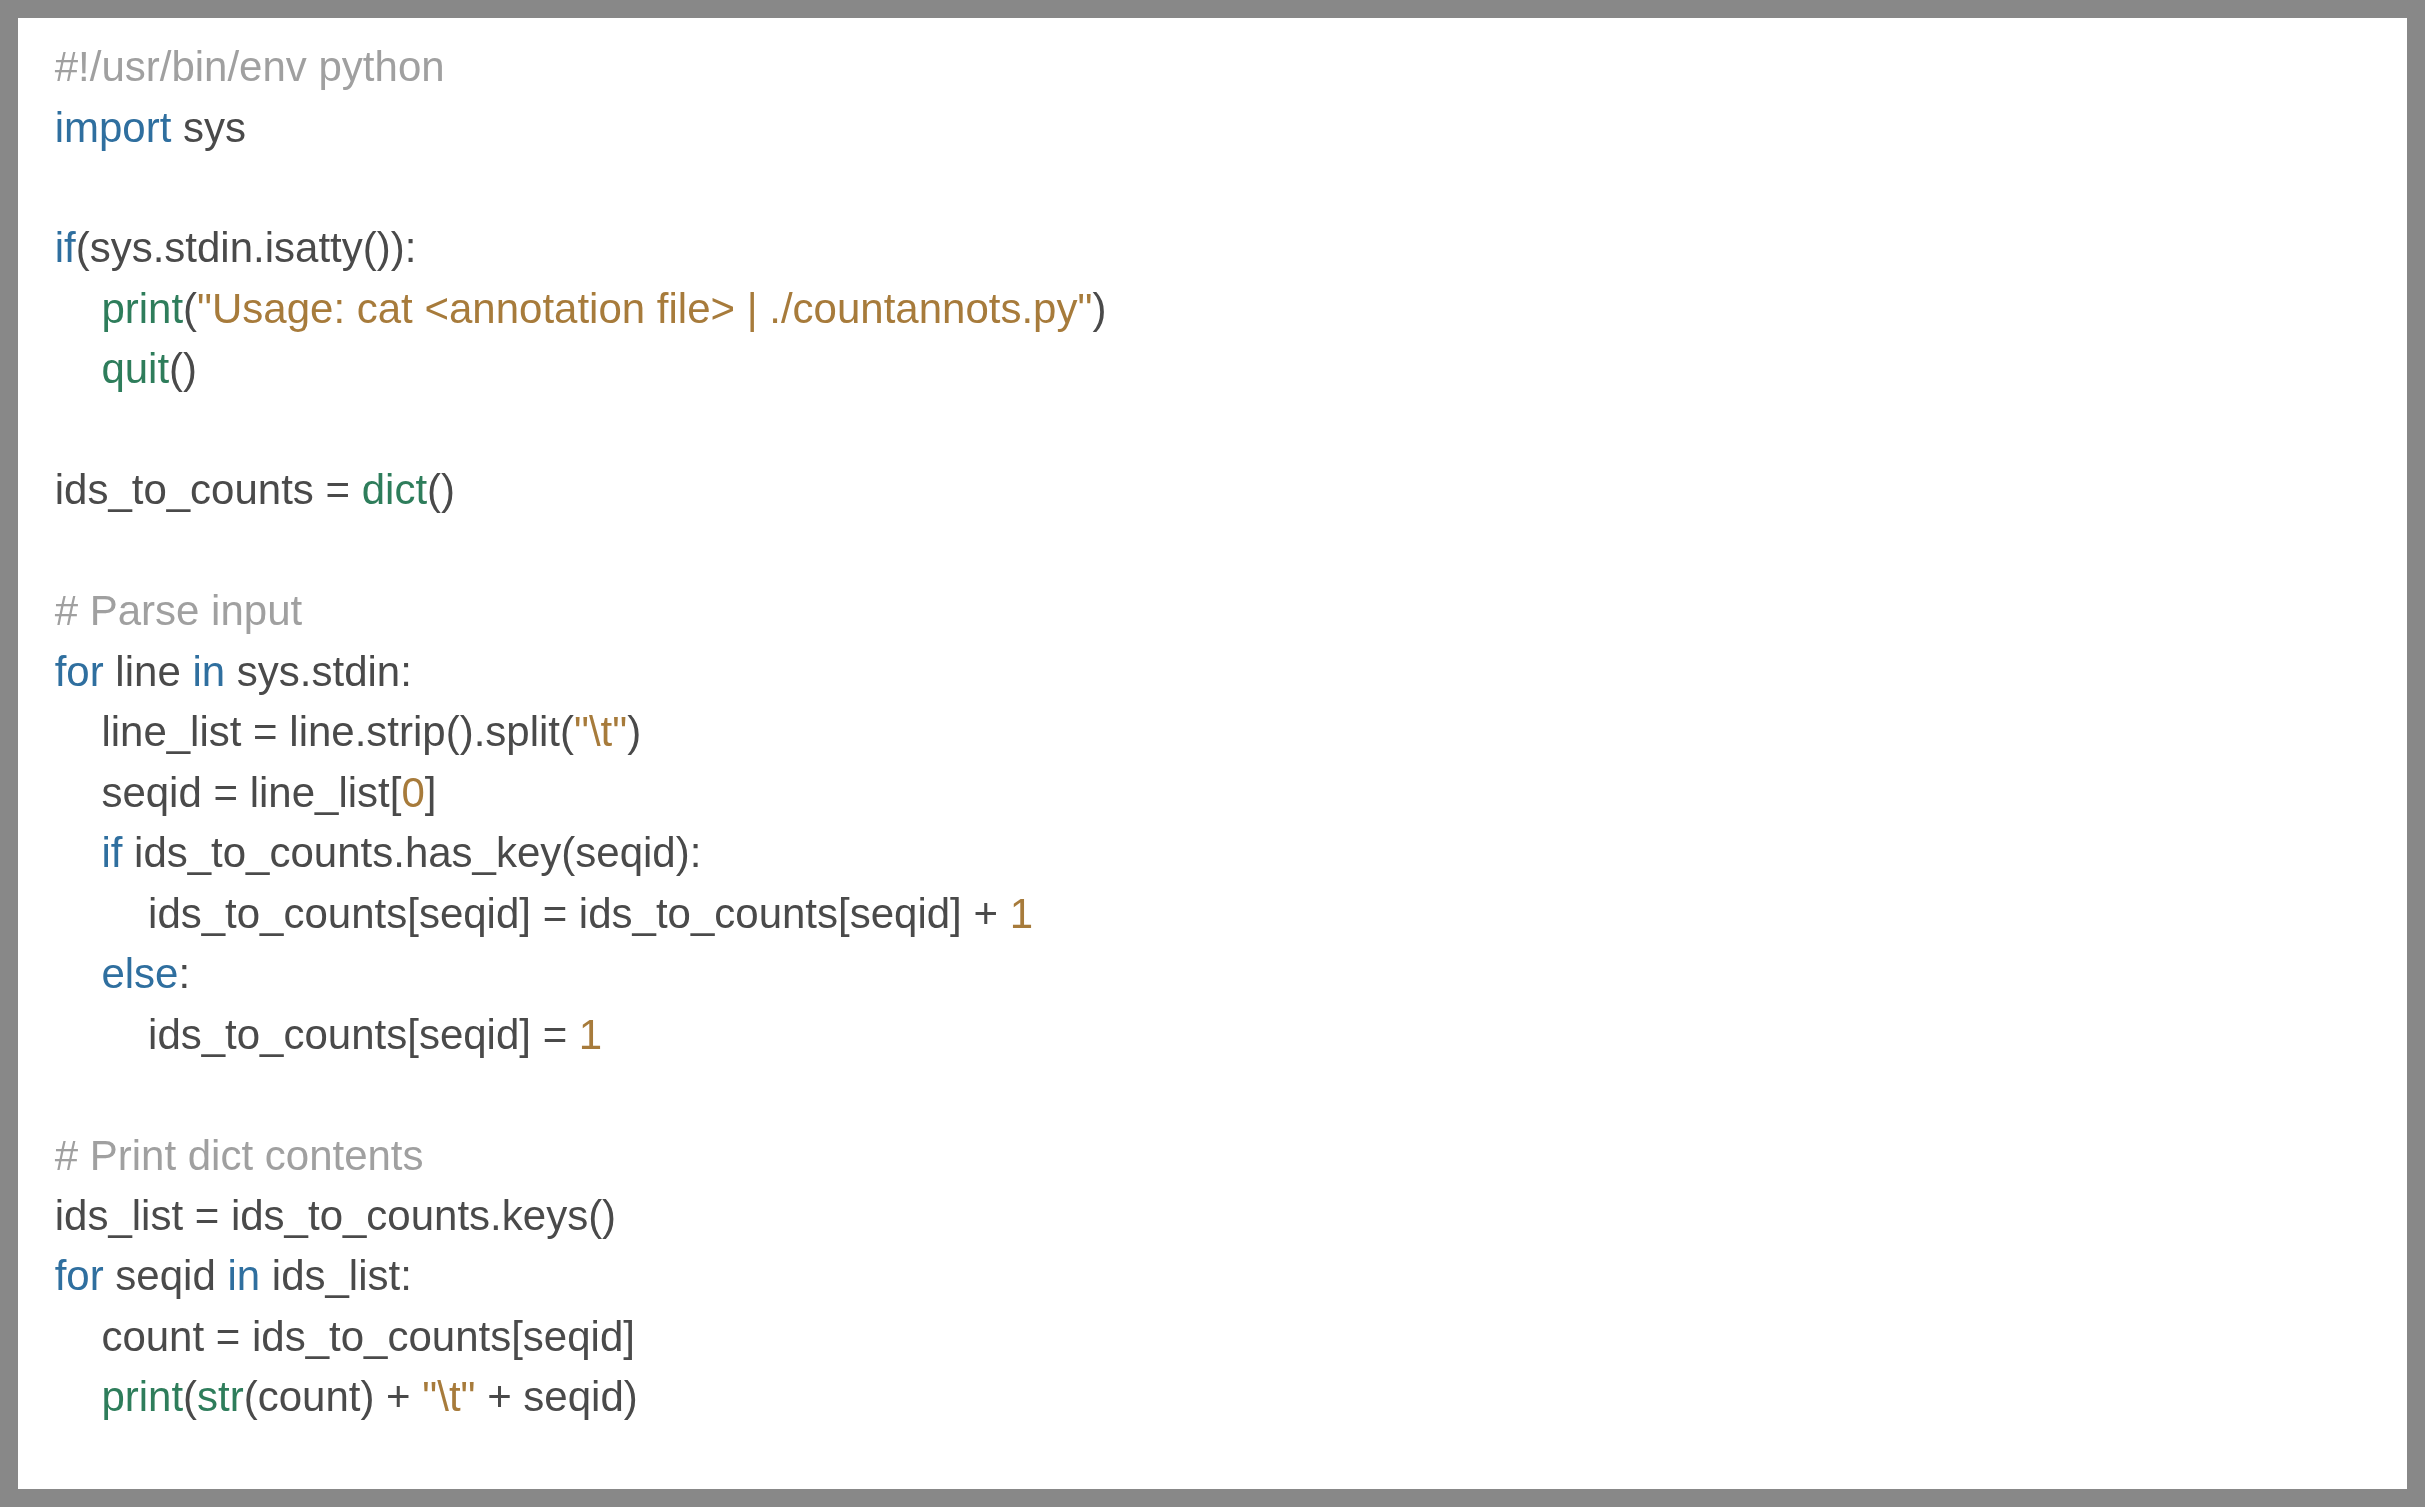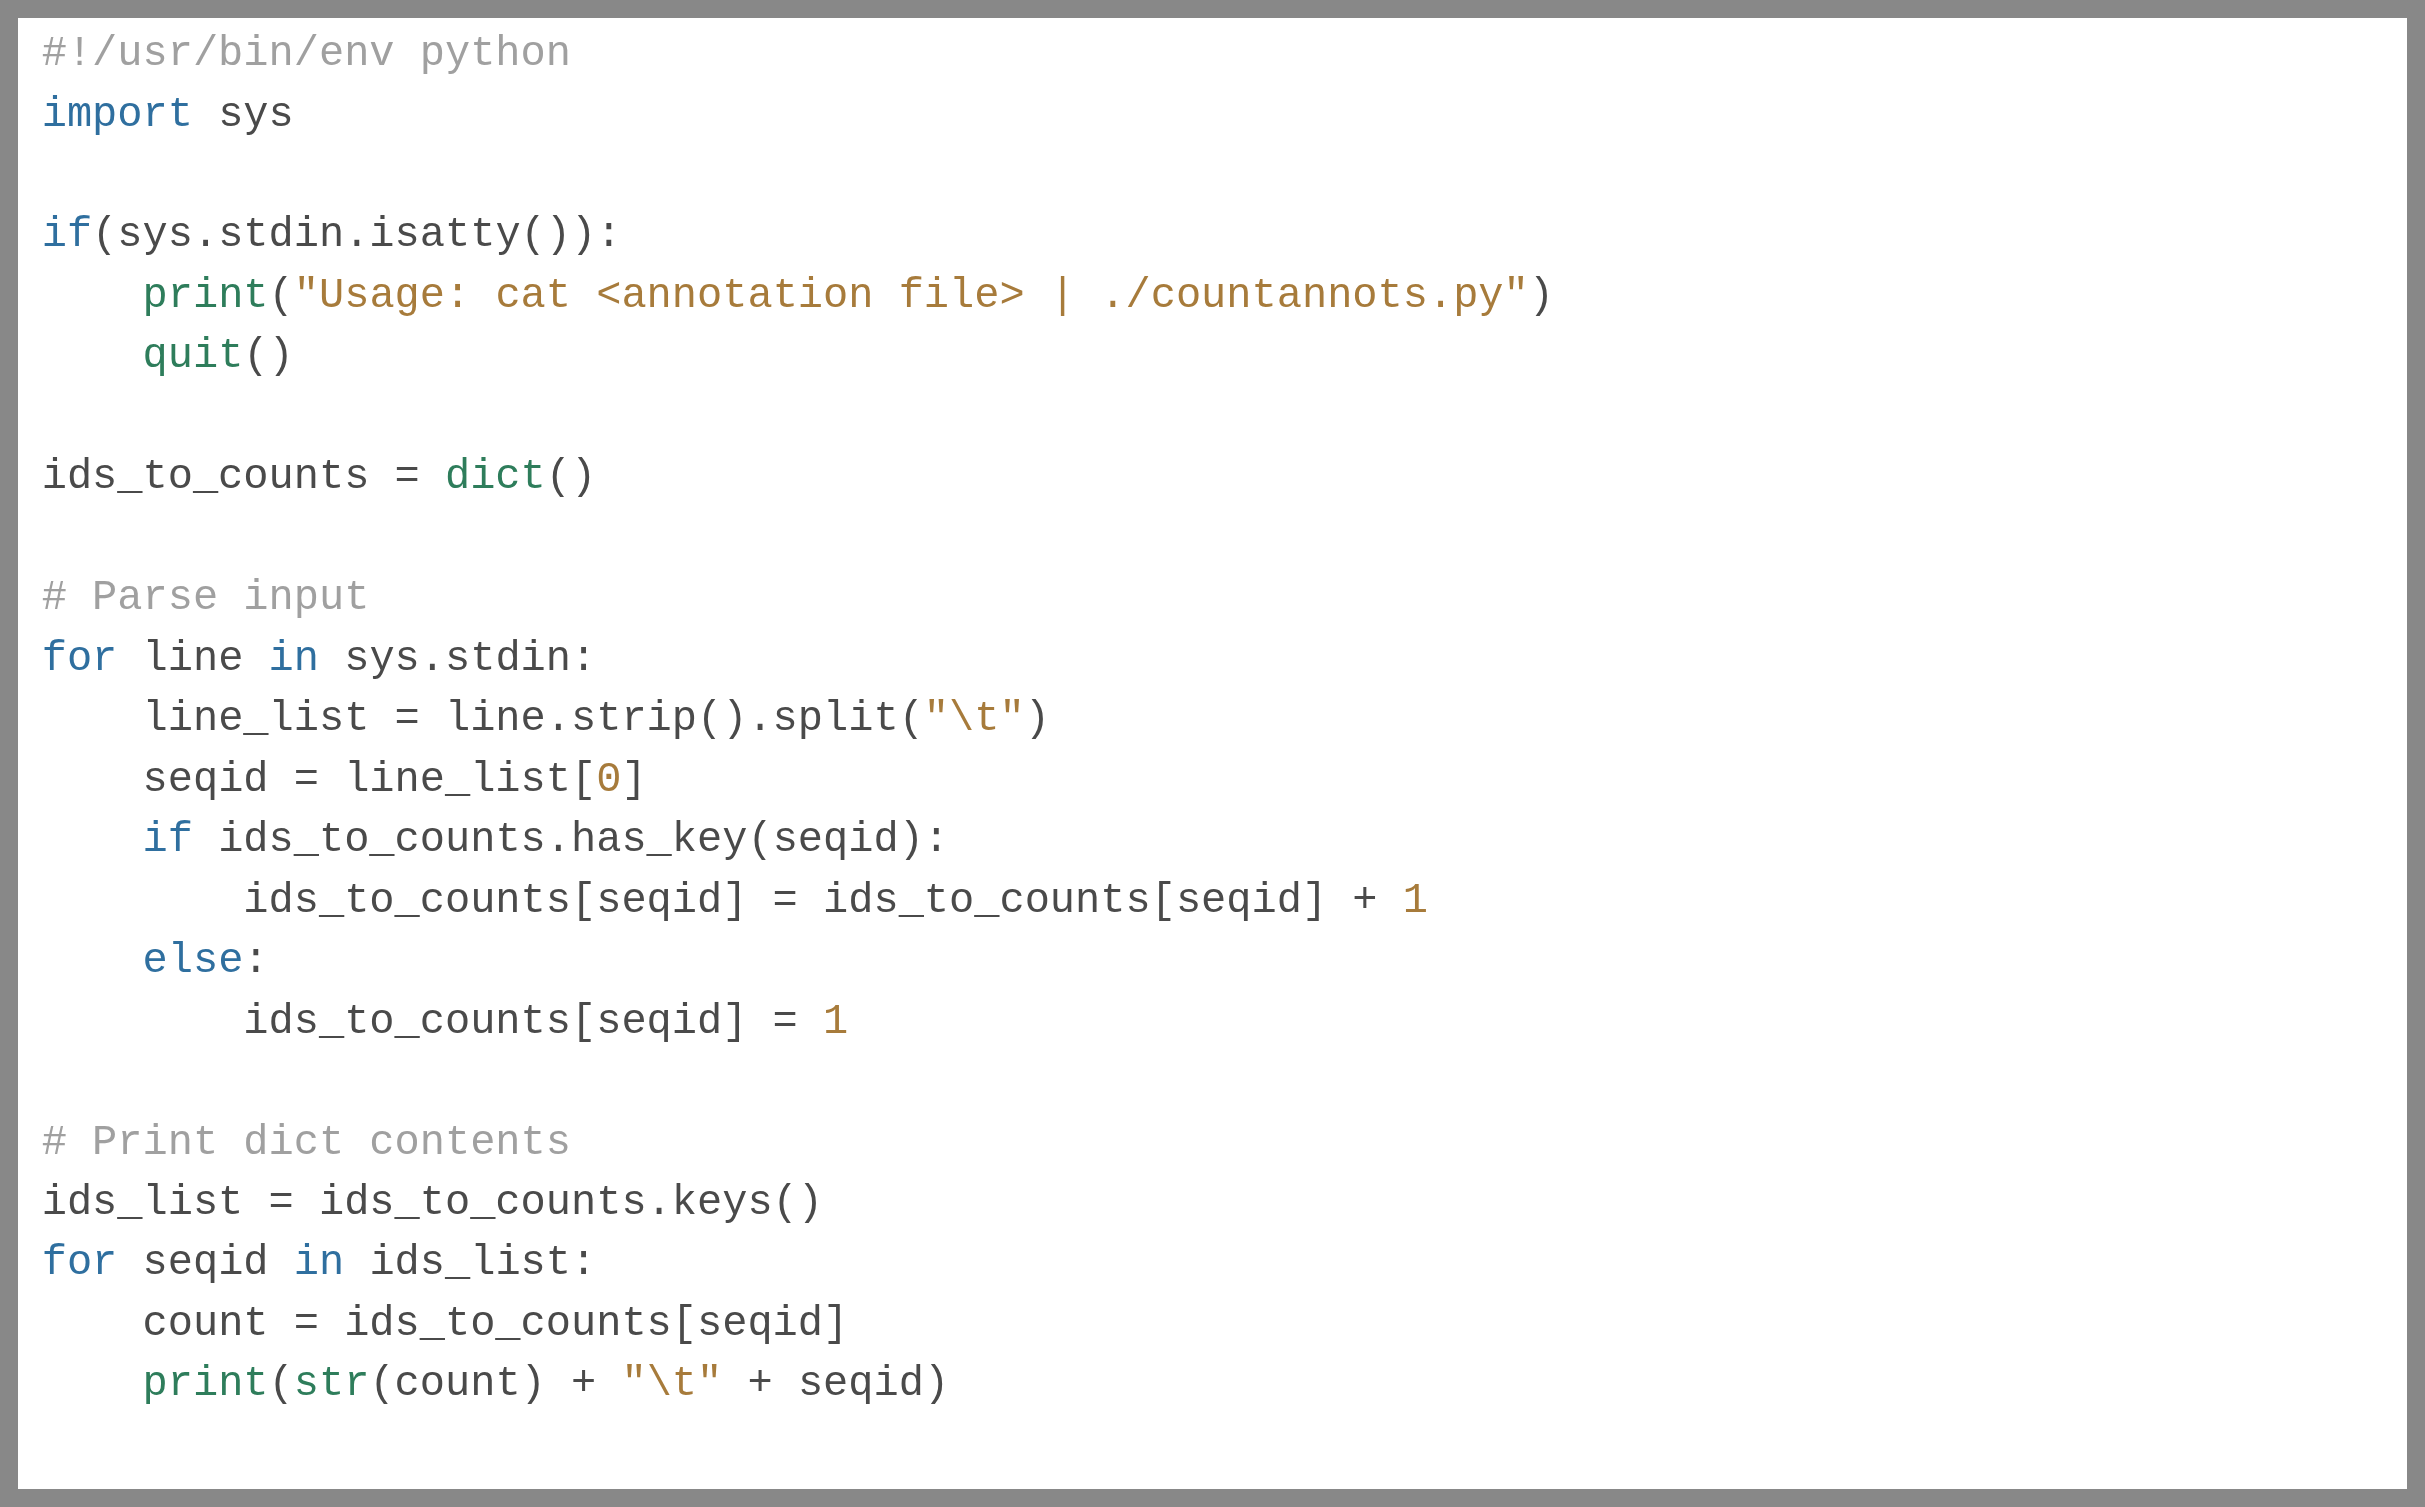--- a/index.html
+++ b/index.html
@@ -13,22 +13,22 @@
     position: absolute;
     left: 17.7px;
     top: 17.7px;
     right: 17.7px;
     bottom: 17.7px;
     background: #fff;
     box-sizing: border-box;
     padding: 6.4px 24px 6.4px 24px;
   }
   pre.code {
-    margin: 0;
-    font-family: Liberation Mono, monospace;
+    margin: 13px;
+    font-family: Liberation Sans, sans-serif;
     font-size: 42px;
     line-height: 1.44;
     white-space: pre;
     color: #4a4a4a;
     letter-spacing: 0px;
   }
   .c  { color: #a0a0a0; } 
   .kw { color: #2f6f9f; } 
   .bi { color: #2e7d5b; } 
   .st { color: #a77b3b; } 

